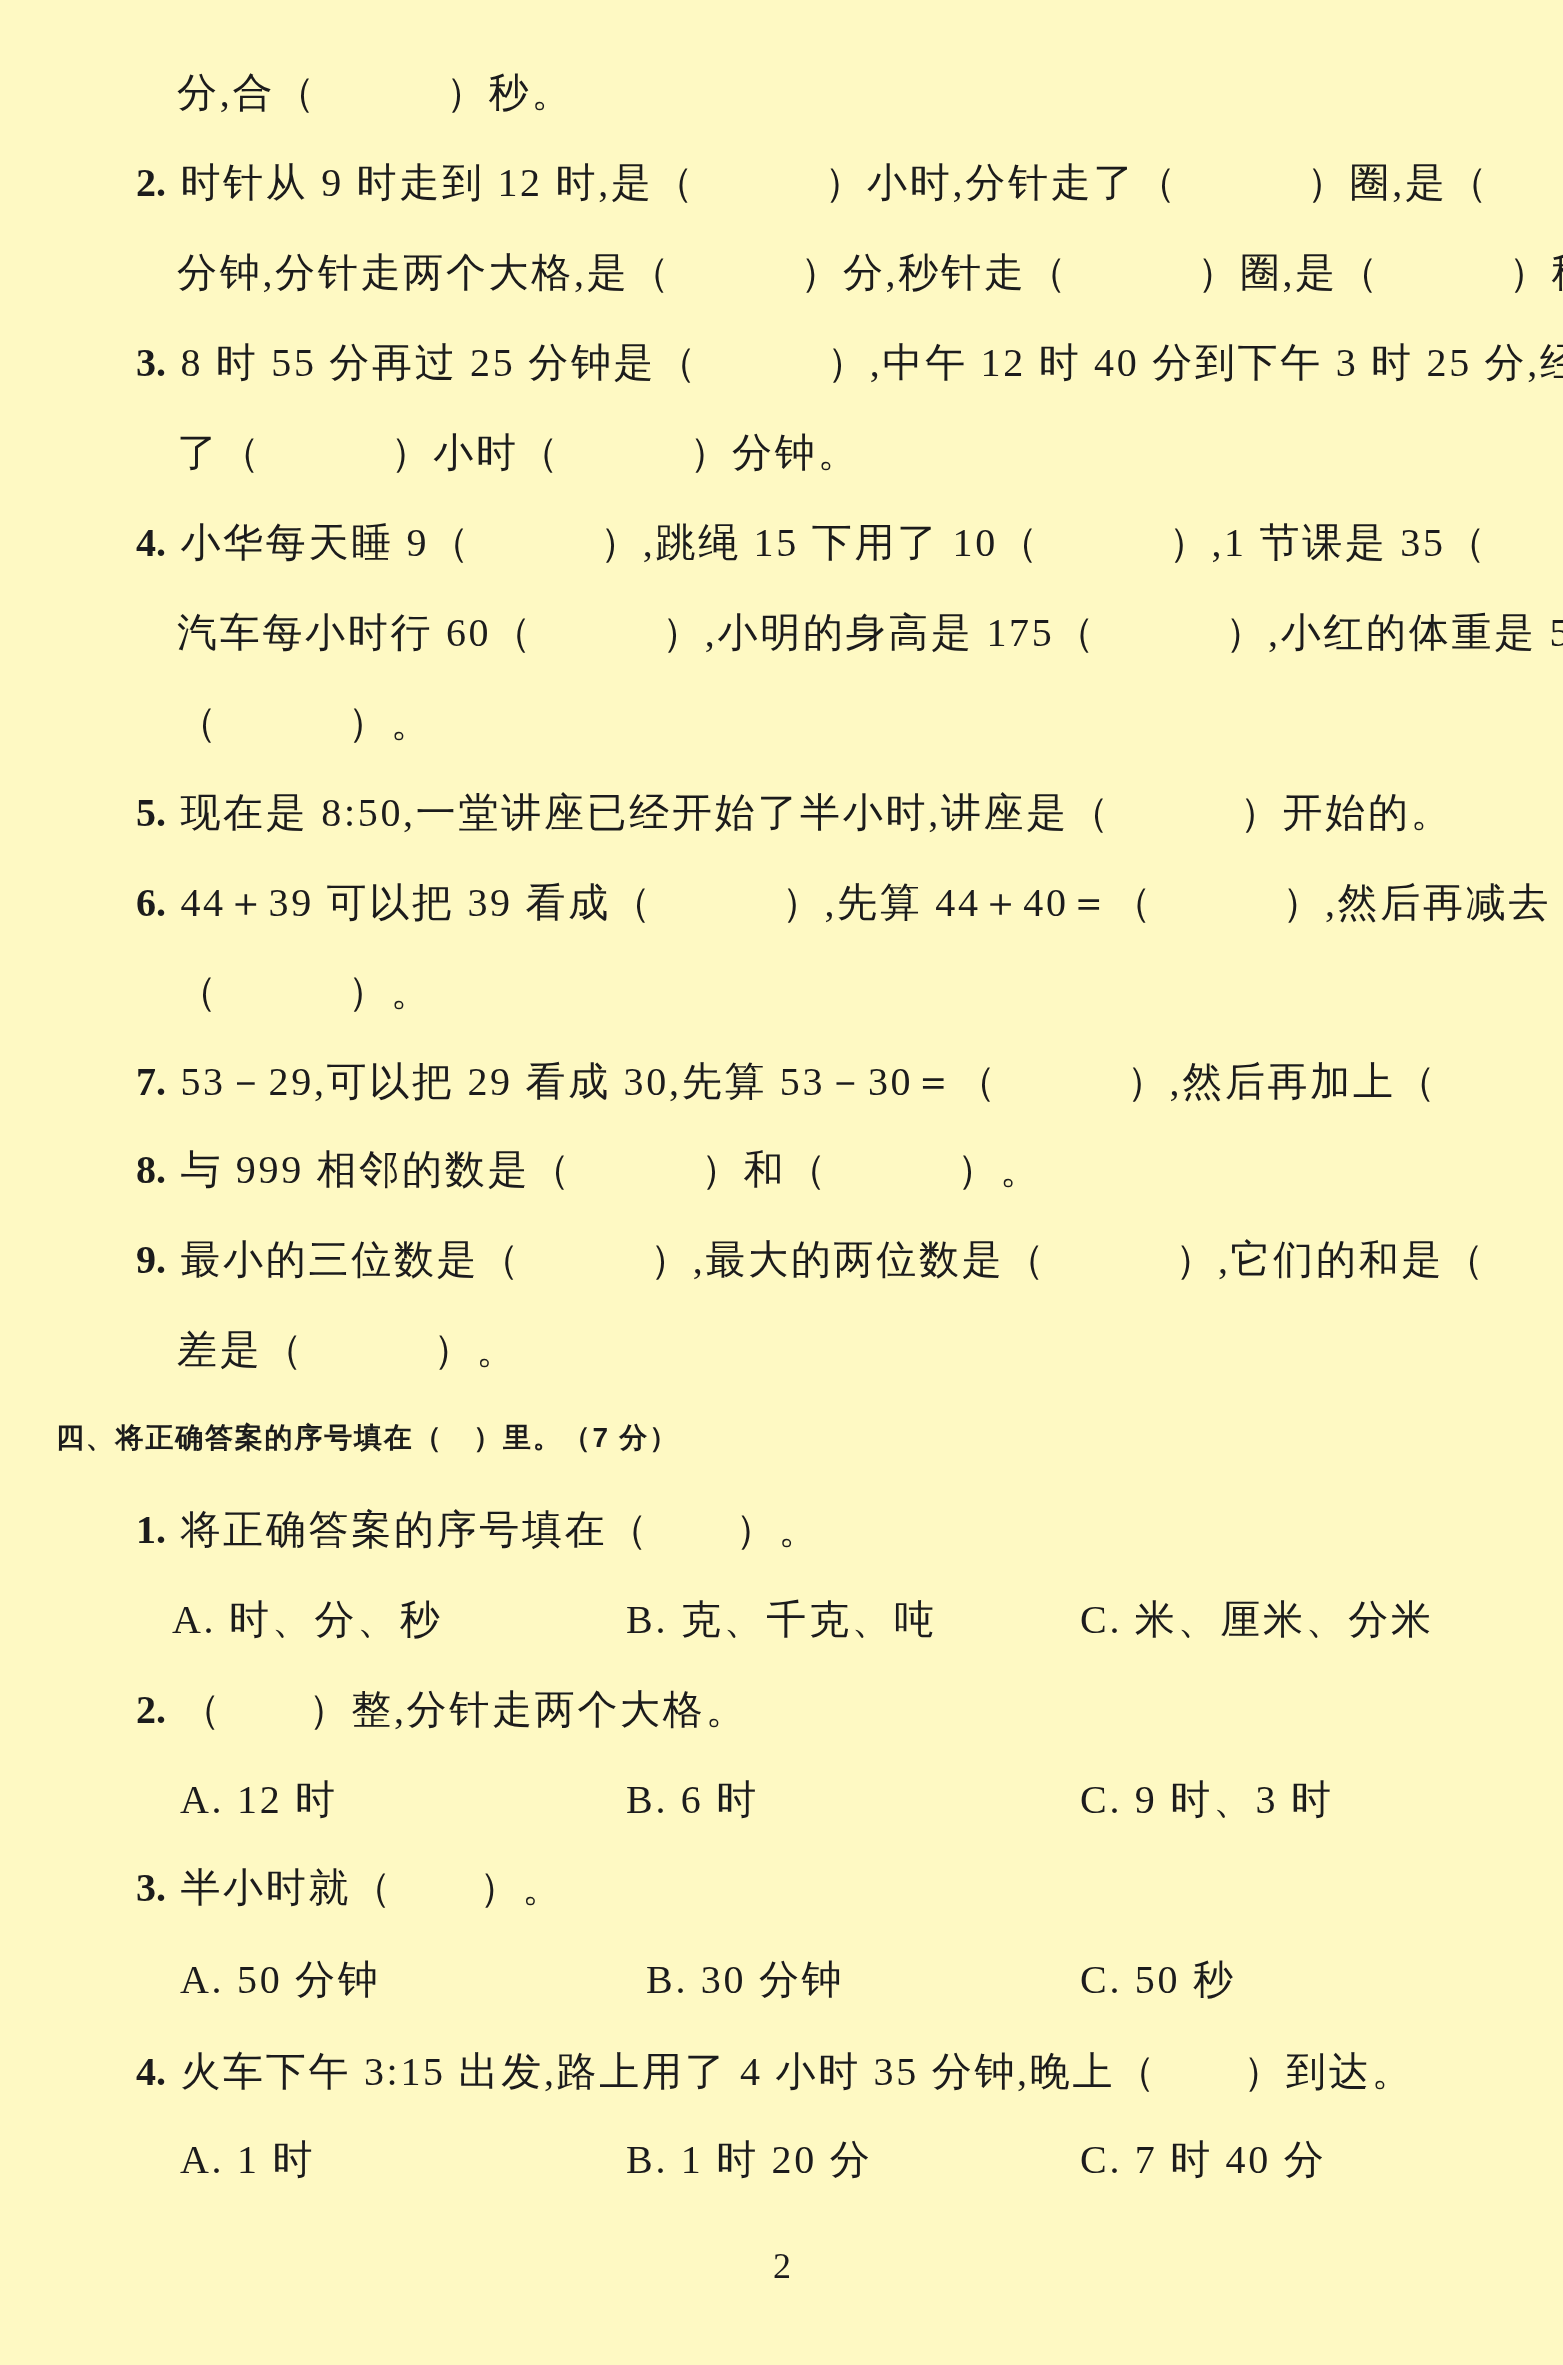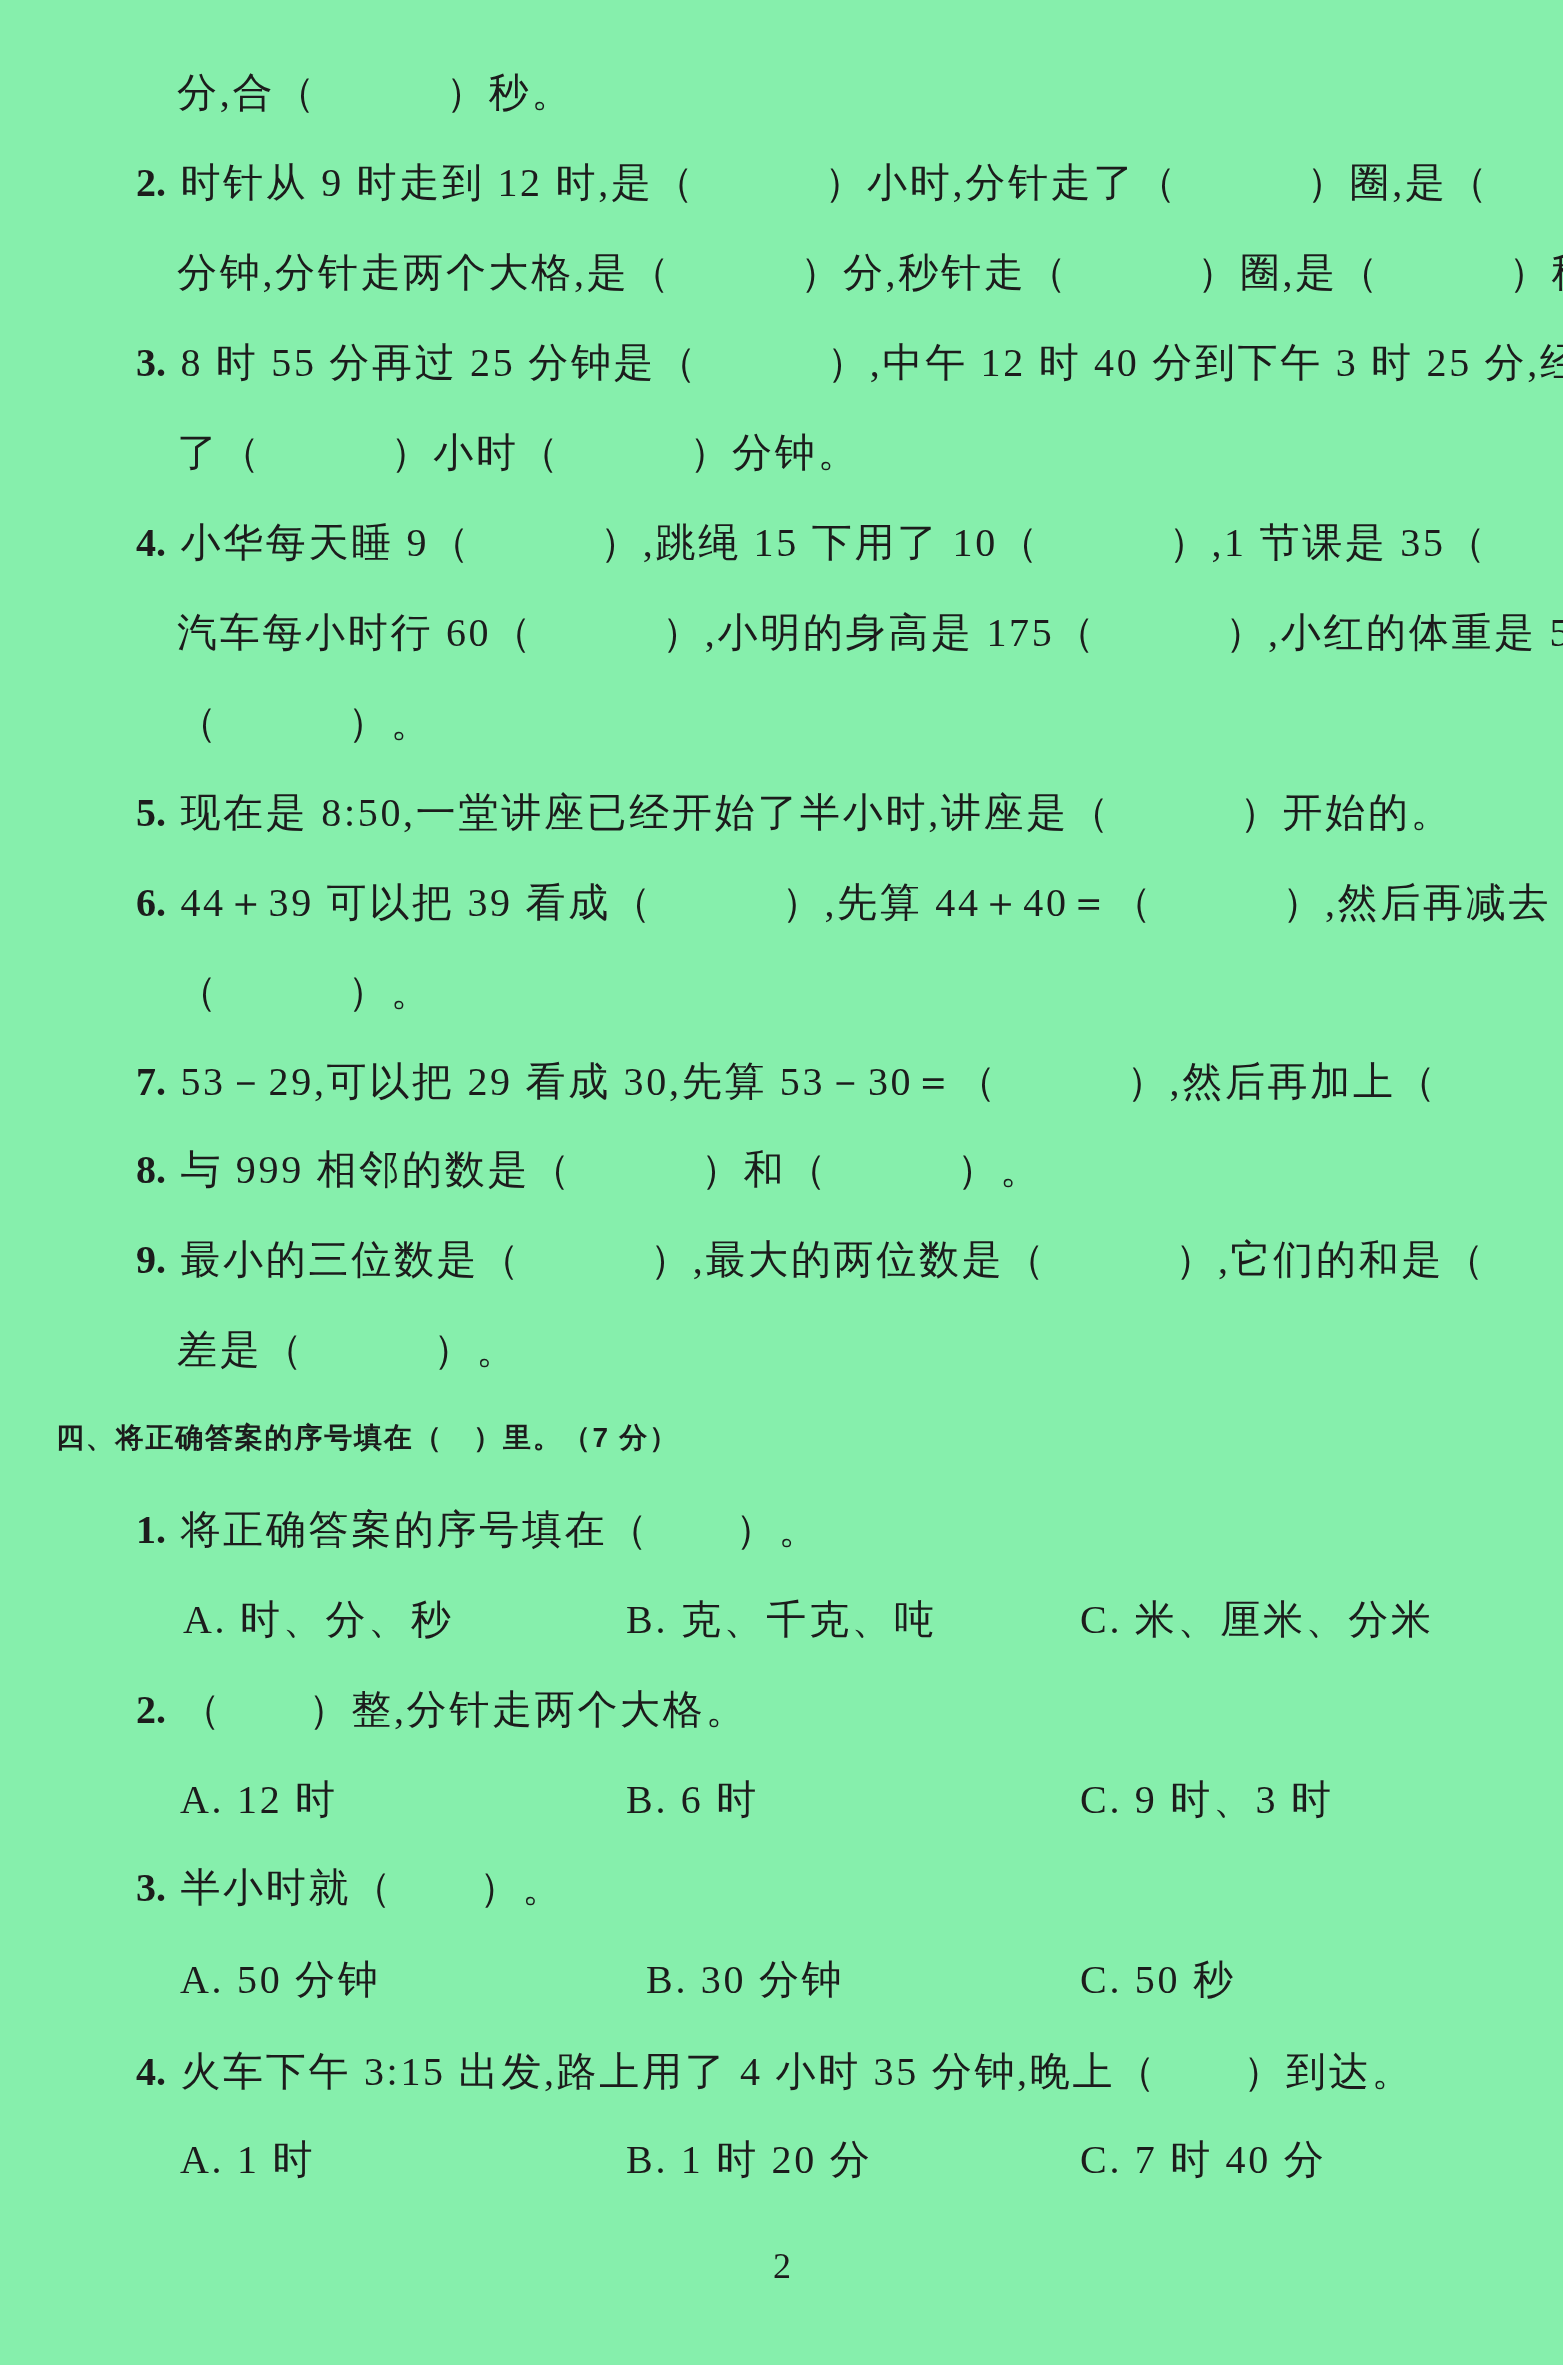--- a/index.html
+++ b/index.html
@@ -1,20 +1,20 @@
 <!DOCTYPE html>
 <html style="font-size:14.4px"><head>
 <meta charset="utf-8">
 <style>
   html, body { margin: 0; padding: 0; background: #ffffff; }
   .page {
     position: relative;
     width: 1564px;
     height: 2366px;
-    background: #86efac;
+    background: #fef9c3;
     color: #1c1c1c;
     font-family: "Liberation Serif", "DejaVu Serif", serif;
     overflow: hidden;
   }
   .line {
     position: absolute;
     white-space: nowrap;
     font-size: 40px;
     line-height: 54px;
     letter-spacing: 2.7px;
@@ -116,21 +116,21 @@
   </section>
 
   <section>
 
     <div class="line heading" style="top:1411px;left:56px">四、将正确答案的序号填在（　）里。（7 分）</div>
 
     <div class="line" style="top:1503px;left:136px">
       <span class="qnum">1.</span><span>将正确答案的序号填在（　　）。</span>
     </div>
     <div>
-      <span class="opt" style="top:1593px;left:183px">A. 时、分、秒</span>
+      <span class="opt" style="top:1593px;left:172px">A. 时、分、秒</span>
       <span class="opt" style="top:1593px;left:626px">B. 克、千克、吨</span>
       <span class="opt" style="top:1593px;left:1080px">C. 米、厘米、分米</span>
     </div>
 
     <div class="line" style="top:1683px;left:136px">
       <span class="qnum">2.</span><span>（　　）整,分针走两个大格。</span>
     </div>
     <div>
       <span class="opt" style="top:1773px;left:180px">A. 12 时</span>
       <span class="opt" style="top:1773px;left:626px">B. 6 时</span>

